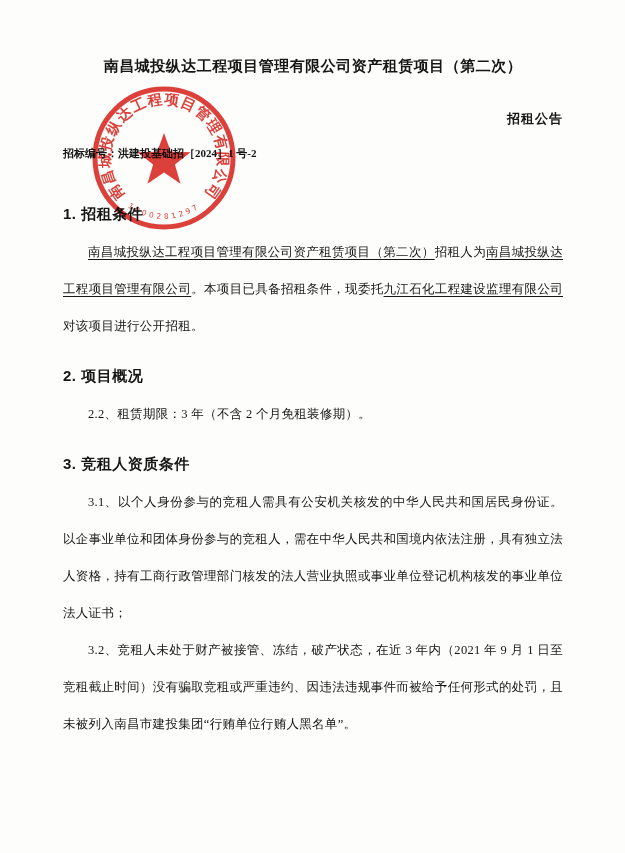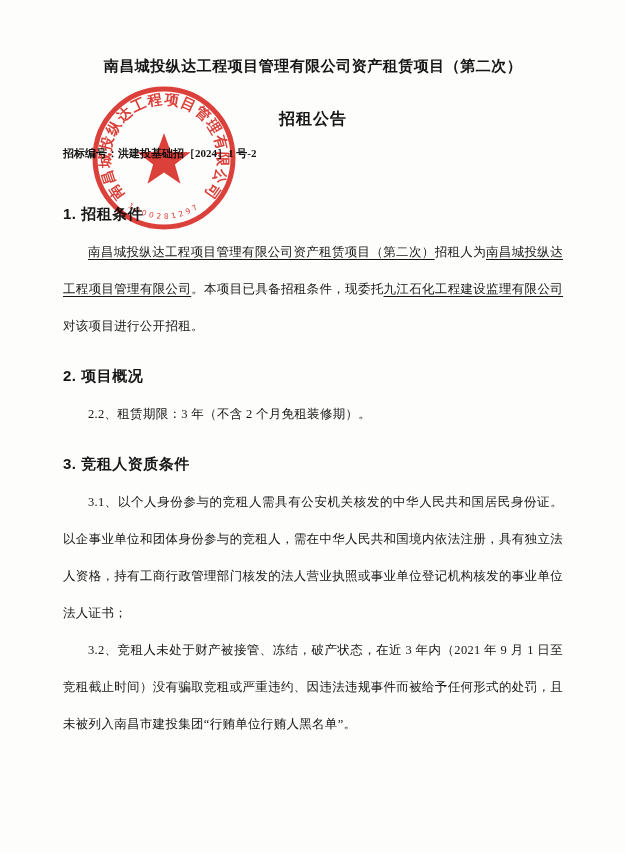--- a/index.html
+++ b/index.html
@@ -20,23 +20,23 @@
     color: #161616;
   }
   .doc-title {
     font-size: 15px;
     font-weight: bold;
     text-align: center;
     line-height: 24px;
     letter-spacing: 0.5px;
   }
   .doc-subtitle {
-    font-size: 16px;
+    font-size: 13px;
     font-weight: bold;
-    text-align: center;
+    text-align: right;
     line-height: 22px;
     margin-top: 30px;
     letter-spacing: 1px;
   }
   .tender-line {
     font-size: 11px;
     font-weight: bold;
     line-height: 22px;
     margin-top: 12px;
   }

